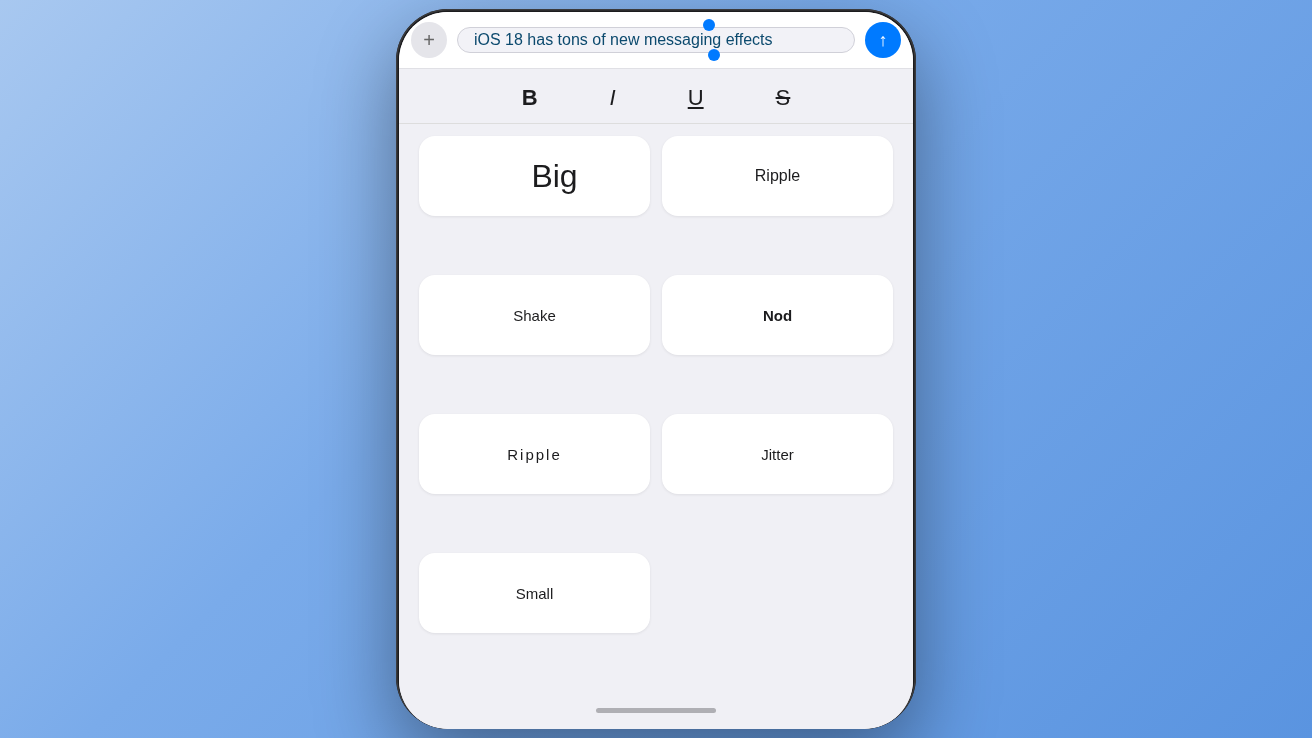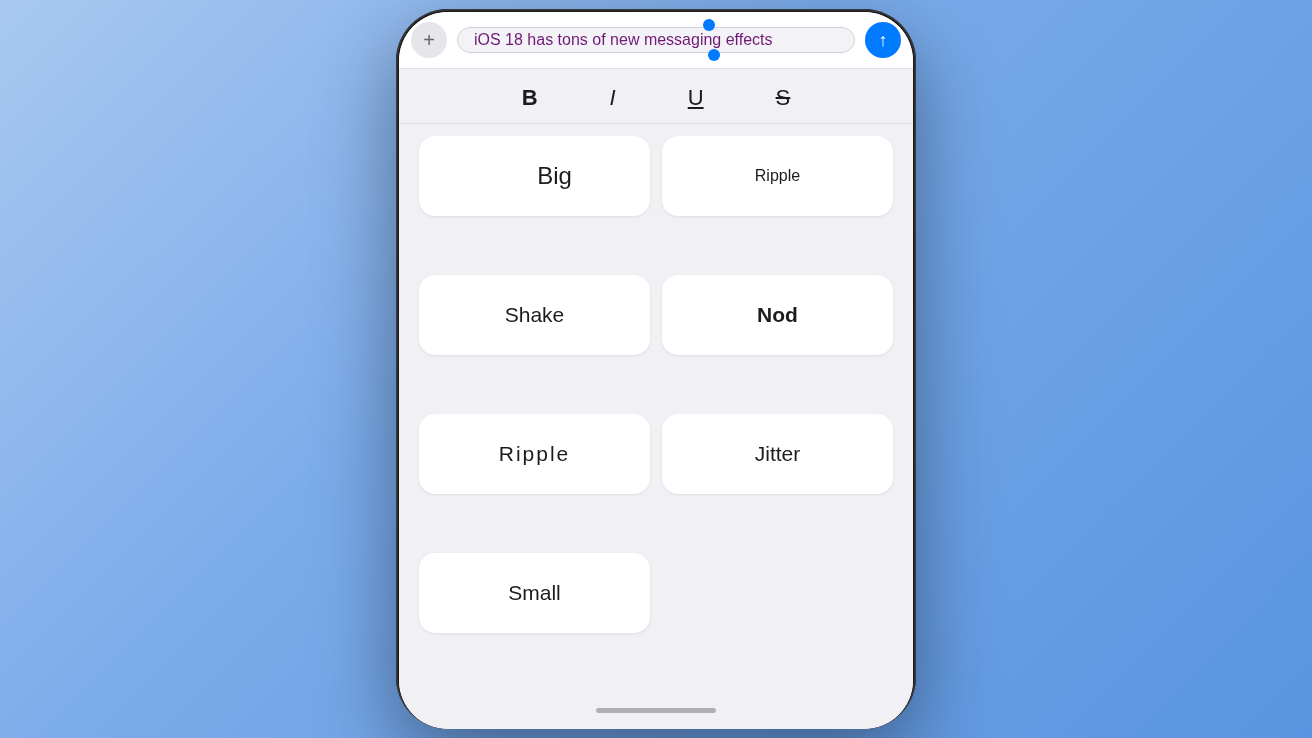--- a/index.html
+++ b/index.html
@@ -78,21 +78,21 @@
       position: relative;
     }
 
     .text-input-field {
       width: 100%;
       background: #f2f2f7;
       border: 1px solid #d0d0d8;
       border-radius: 20px;
       padding: 3px 16px;
       font-size: 16px;
-      color: #701a75;
+      color: #0c4a6e;
       outline: none;
       cursor: text;
     }
 
     .cursor-handle-top {
       position: absolute;
       top: -8px;
       right: 140px;
       width: 12px;
       height: 12px;
@@ -173,31 +173,31 @@
       padding: 0;
       height: 80px;
       display: flex;
       align-items: center;
       justify-content: center;
       cursor: pointer;
       box-shadow: 0 1px 3px rgba(0,0,0,0.08);
     }
 
     .effect-label {
-      font-size: 21px;
+      font-size: 15px;
       color: #1c1c1e;
       font-weight: 400;
     }
 
     .effect-label-bold {
       font-weight: 700;
     }
 
     .effect-label-big {
-      font-size: 24px;
+      font-size: 32px;
       margin-left: 40px;
     }
 
     .effect-label-small {
       font-size: 16px;
     }
 
     .effect-label-ripple {
       letter-spacing: 2px;
       text-align: right;

